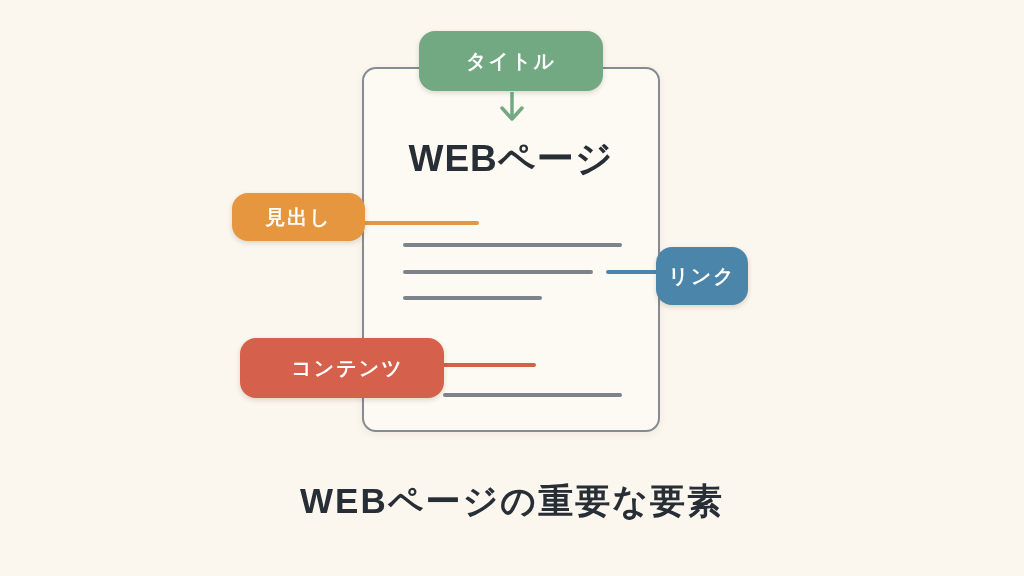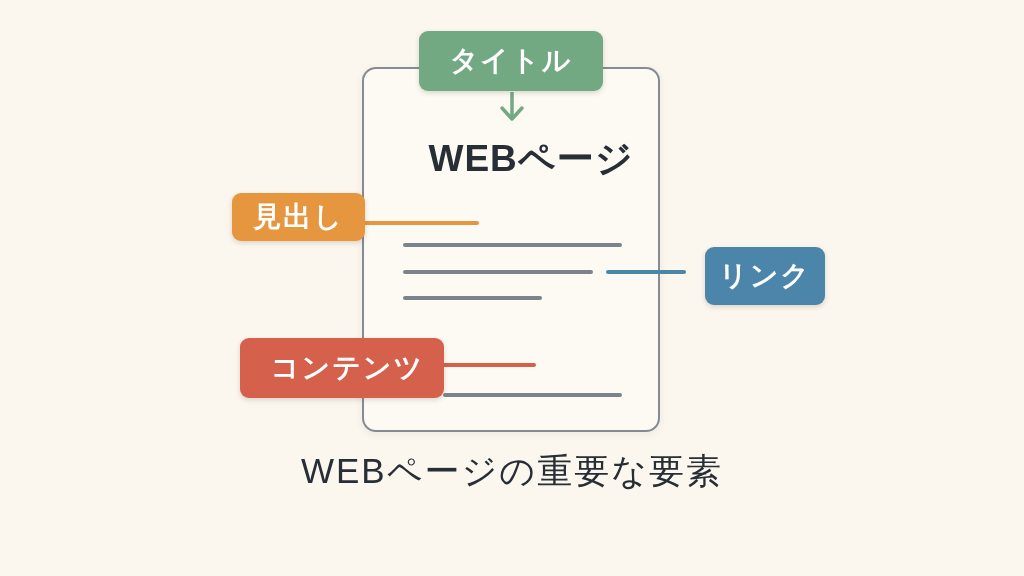--- a/index.html
+++ b/index.html
@@ -35,21 +35,20 @@
   .doc-title {
     position: absolute;
     left: 362px;
     top: 134px;
     width: 298px;
     text-align: center;
     font-size: 37px;
     font-weight: 700;
     letter-spacing: 1px;
     color: var(--text-dark);
-    margin-left: 20px;
   }
   
   .gline {
     position: absolute;
     height: 3.5px;
     border-radius: 2px;
     background: var(--line-gray);
   }
   .gline.l1 { left: 403px; top: 243px; width: 219px; }
   .gline.l2 { left: 403px; top: 270px; width: 190px; }
@@ -63,55 +62,55 @@
   }
   .connector.c-orange { left: 358px; top: 221px; width: 121px; background: var(--orange); }
   .connector.c-blue   { left: 606px; top: 270px; width: 80px;  background: var(--blue); }
   .connector.c-red    { left: 426px; top: 363px; width: 110px; background: var(--red); }
   
   .badge {
     position: absolute;
     display: flex;
     align-items: center;
     justify-content: center;
-    border-radius: 9px;
+    border-radius: 16px;
     color: #ffffff;
     font-weight: 700;
-    font-size: 28px;
+    font-size: 20px;
     letter-spacing: 2px;
     box-shadow: 0 2px 5px rgba(70, 55, 30, 0.18);
   }
   .badge.b-title   { left: 419px; top: 31px;  width: 184px; height: 60px; background: var(--green); }
   .badge.b-heading { left: 232px; top: 193px; width: 133px; height: 48px; background: var(--orange); }
-  .badge.b-link    { left: 705px; top: 247px; width: 120px; height: 58px; background: var(--blue); }
+  .badge.b-link    { left: 656px; top: 247px; width: 92px; height: 58px; background: var(--blue); }
   .badge.b-content { left: 240px; top: 338px; width: 193px; height: 60px; background: var(--red); padding-left: 11px; }
   
   .arrow-svg {
     position: absolute;
     left: 493px;
     top: 92px;
     width: 38px;
     height: 34px;
   }
   .arrow-svg * {
     stroke: var(--green);
     stroke-width: 3.5;
     fill: none;
     stroke-linecap: round;
     stroke-linejoin: round;
   }
   
   .caption {
     position: absolute;
     left: 0;
-    top: 448px;
+    top: 478px;
     width: 1024px;
     text-align: center;
     font-size: 35px;
-    font-weight: 400;
+    font-weight: 700;
     letter-spacing: 2px;
     color: var(--text-dark);
   }
 </style>
 </head>
 <body>
 
 <div class="stage">
 
   <div class="doc"></div>

